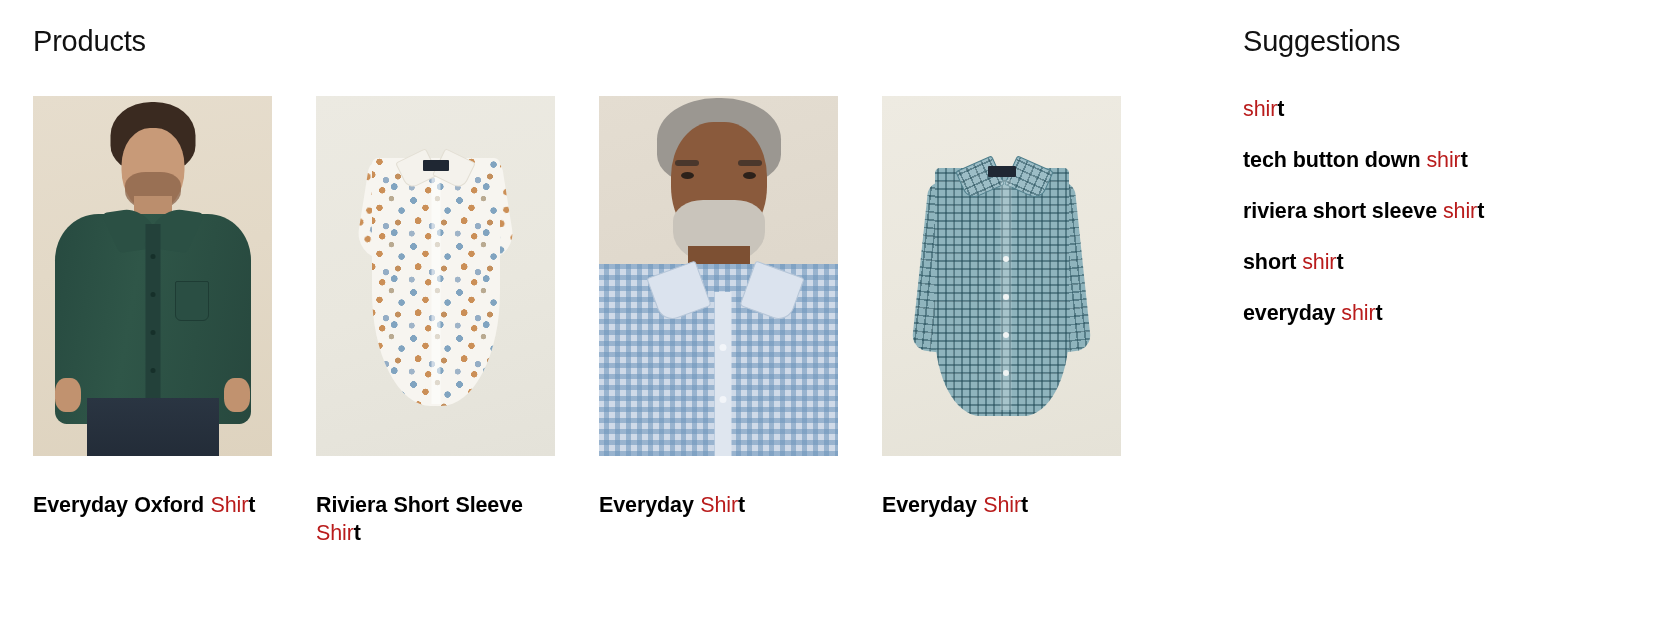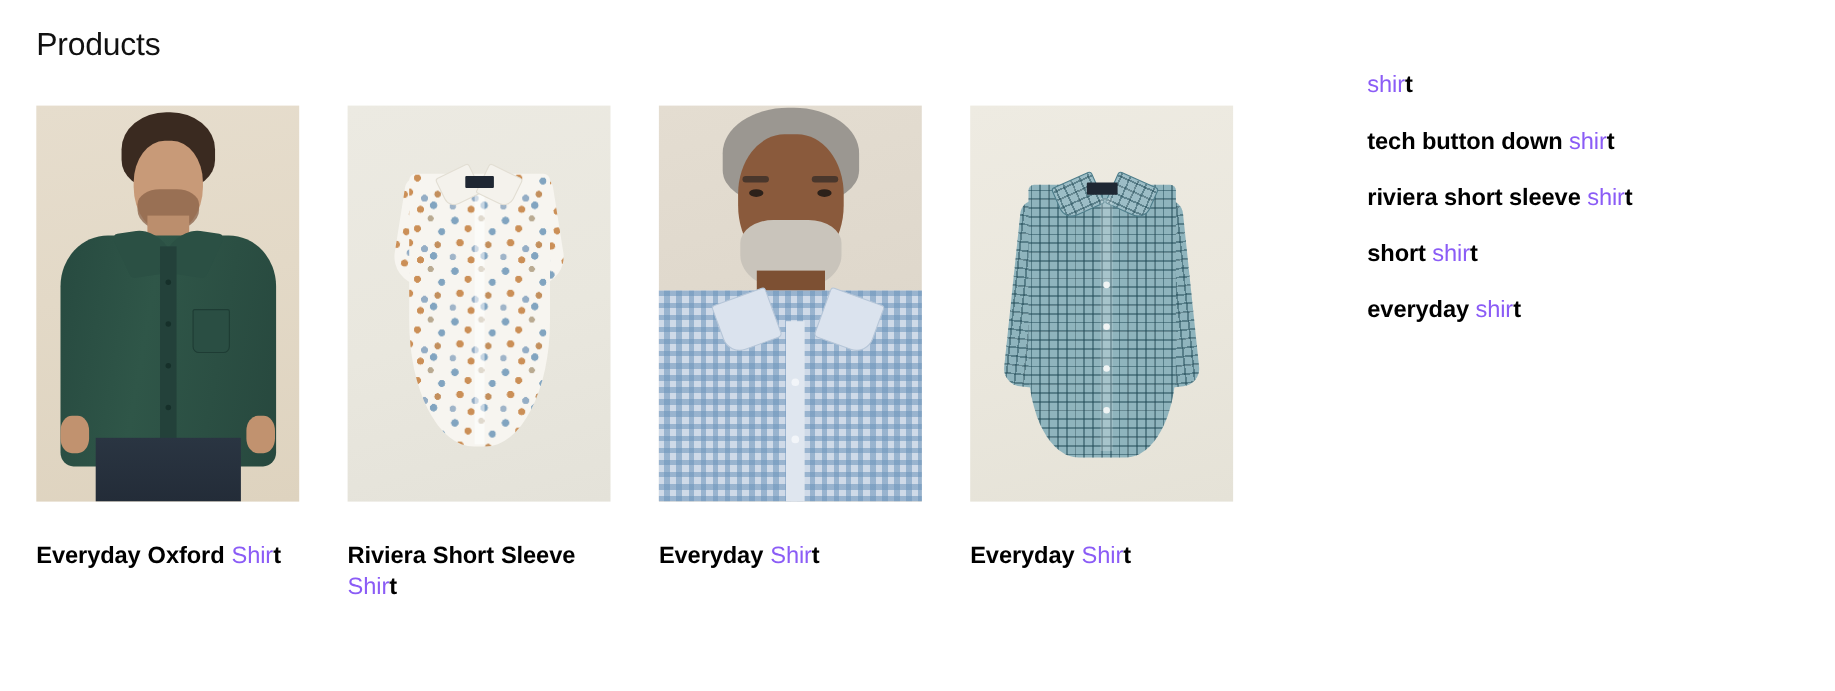--- a/index.html
+++ b/index.html
@@ -44,21 +44,21 @@
     display: block;
   }
   .product-title {
     margin-top: 35px;
     font-size: 21.5px;
     line-height: 1.32;
     letter-spacing: -0.1px;
     word-spacing: 0.5px;
   }
   .hl { font-weight: 700; color: #000000; }
-  .dim { font-weight: 400; color: #8b5cf6; }
+  .dim { font-weight: 400; color: #b91c1c; }
 
   
   .suggestions-section {
     position: absolute;
     left: 1243px; top: 26px;
     width: 330px;
   }
   .suggestion-list {
     list-style: none;
     margin: 38px 0 0 0;
@@ -389,20 +389,21 @@
         </div>
         <div class="product-title">
           <span class="hl">Everyday </span><span class="dim">Shir</span><span class="hl">t</span>
         </div>
       </div>
 
     </div>
   </section>
 
   <aside class="suggestions-section">
+    <h2 class="section-title">Suggestions</h2>
 
     <ul class="suggestion-list">
       <li class="suggestion-item"><span class="dim">shir</span><span class="hl">t</span></li>
 
       <li class="suggestion-item"><span class="hl">tech button down </span><span class="dim">shir</span><span class="hl">t</span></li>
 
       <li class="suggestion-item"><span class="hl">riviera short sleeve </span><span class="dim">shir</span><span class="hl">t</span></li>
 
 
       <li class="suggestion-item"><span class="hl">short </span><span class="dim">shir</span><span class="hl">t</span></li>

